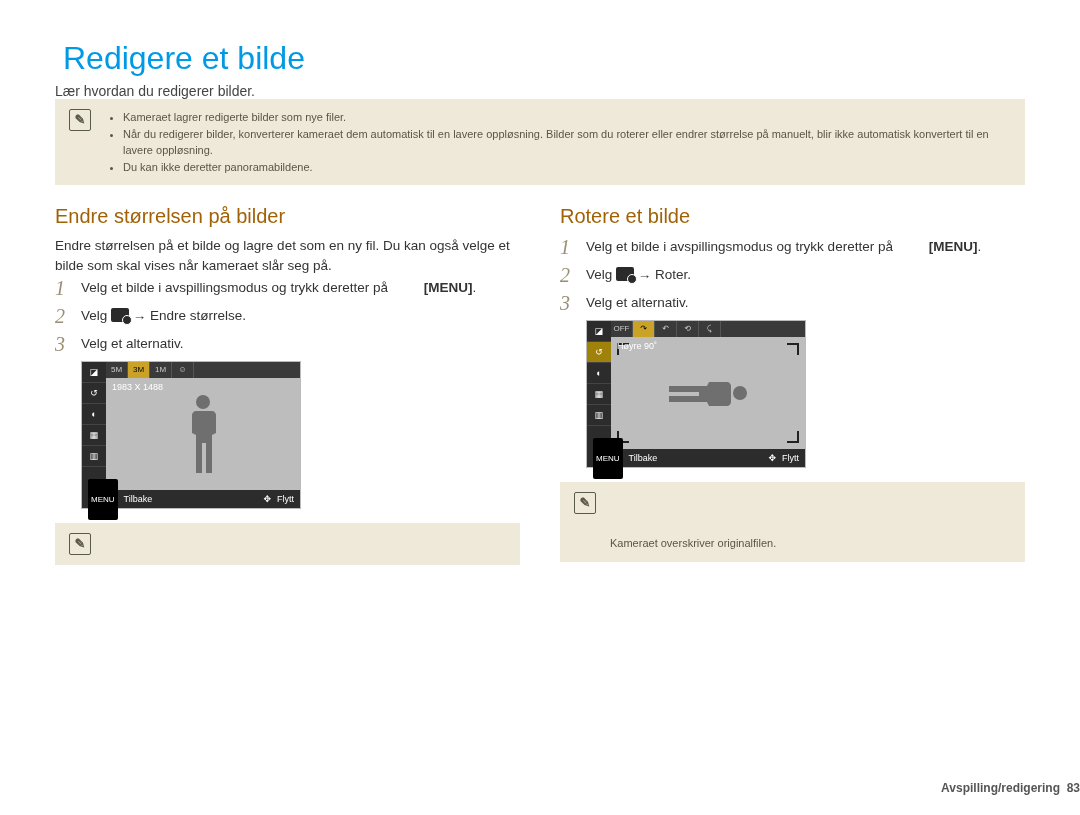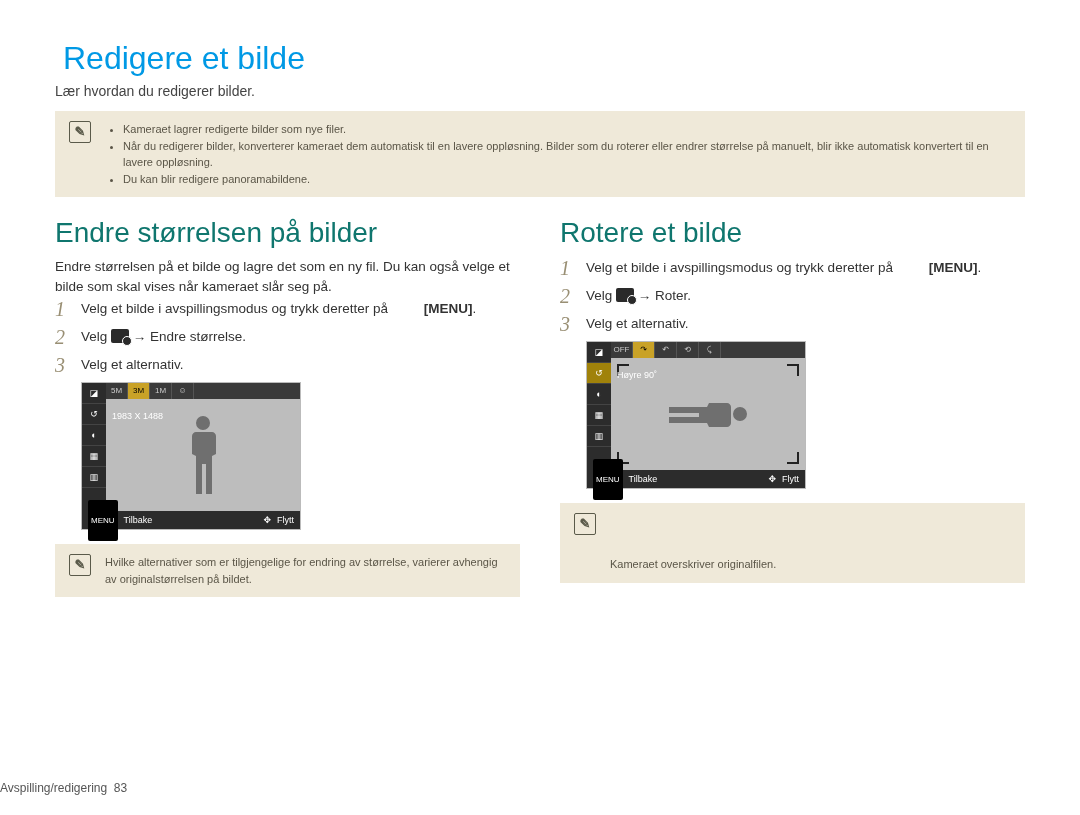--- a/index.html
+++ b/index.html
@@ -16,21 +16,20 @@
 .title {
   font-size: 32px;
   font-weight: 400;
   color: #0099e5;
   margin-bottom: 6px;
   margin-left: 8px;
 }
 .subtitle {
   font-size: 14px;
   color: #444;
-  margin-bottom: 12px;
 }
 .info-box {
   background: #efe9d9;
   padding: 10px 14px;
   display: flex;
   align-items: flex-start;
   gap: 14px;
   margin-bottom: 20px;
 }
 .info-icon {
@@ -40,21 +39,21 @@
   font-size: 13px;
   line-height: 19px;
   text-align: center;
   font-weight: bold;
   flex-shrink: 0;
   border-radius: 2px;
 }
 .info-list { list-style: disc; padding-left: 18px; font-size: 11px; color: #5a5547; line-height: 1.5; }
 .cols { display: flex; gap: 40px; }
 .col { flex: 1; }
-.section-title { font-size: 28px; color: #0f766e; margin-bottom: 8px; font-weight: 400; }
+.section-title { font-size: 20px; color: #a16207; margin-bottom: 8px; font-weight: 400; }
 .section-desc { font-size: 13.5px; color: #333; line-height: 1.45; margin-bottom: 2px; }
 .step { display: flex; gap: 10px; margin-bottom: 6px; align-items: flex-start; }
 .step-num { font-size: 20px; color: #998f74; font-style: italic; font-family: Georgia, serif; min-width: 16px; line-height: 1.1; }
 .step-text { font-size: 13.5px; color: #333; line-height: 1.4; padding-top: 2px; }
 .step-text .bold { font-weight: bold; margin-left: 32px; }
 .step-note { font-size: 12.5px; color: #333; margin-left: 26px; margin-bottom: 14px; }
 .inline-icon {
   display: inline-block; width: 18px; height: 14px;
   background: #2a2a2a; border-radius: 2px; vertical-align: -2px;
   position: relative;
@@ -72,54 +71,54 @@
   background:#2c2c2c; display:flex; flex-direction:column;
 }
 .ss-sideicon { height:21px; border-bottom:1px solid #444; font-size:9px; color:#fff; text-align:center; line-height:21px;}
 .ss-sideicon.hl { background:#a0820a; }
 .ss-top {
   position:absolute; left:24px; top:0; right:0; height:16px;
   background:#3a3a3a; display:flex;
 }
 .ss-topicon { width:22px; height:16px; border-right:1px solid #555; font-size:8px; color:#ccc; text-align:center; line-height:16px;}
 .ss-topicon.gold { background:#c9a227; color:#000;}
-.ss-label { position:absolute; left:30px; top:28px; font-size:9px; color:#fff; }
+.ss-label { position:absolute; left:30px; top:20px; font-size:9px; color:#fff; }
 .ss-body { position:absolute; left:24px; top:16px; right:0; bottom:18px; background:#bdbdbd;}
 .ss-bottom { position:absolute; left:0; right:0; bottom:0; height:18px; background:#2c2c2c; display:flex; align-items:center; color:#fff; font-size:9px; padding:0 6px; gap:6px;}
 .ss-bottom .sep { flex:1;}
 .small-menu { display:inline-block; background:#000; color:#fff; font-size:8px; padding:16px 3px; border-radius:2px;}
 .person {
   width:40px; height:78px; position:absolute; left:50%; top:50%;
   transform:translate(-50%,-50%);
 }
 .person svg { width:100%; height:100%; }
 .person.rot { transform:translate(-50%,-50%) rotate(90deg);}
 .corner { position:absolute; width:12px; height:12px; border:2px solid #222;}
 .c-tl{top:6px; left:6px; border-right:none; border-bottom:none;}
 .c-tr{top:6px; right:6px; border-left:none; border-bottom:none;}
 .c-bl{bottom:6px; left:6px; border-right:none; border-top:none;}
 .c-br{bottom:6px; right:6px; border-left:none; border-top:none;}
 .footer {
-  position:absolute; bottom:20px; left:0; right:0; text-align:left;
-  font-size:12px; color:#555;
+  position:absolute; bottom:20px; left:8px; right:0; text-align:right;
+  font-size:12px; color:#555;font-weight:bold;
 }
 .col .info-box { margin-top: 8px; }
 </style>
 </head>
 <body>
 
 <h1 class="title">Redigere et bilde</h1>
 <p class="subtitle">Lær hvordan du redigerer bilder.</p>
 
 <div class="info-box">
   <div class="info-icon">✎</div>
   <ul class="info-list">
     <li>Kameraet lagrer redigerte bilder som nye filer.</li>
     <li>Når du redigerer bilder, konverterer kameraet dem automatisk til en lavere oppløsning. Bilder som du roterer eller endrer størrelse på manuelt, blir ikke automatisk konvertert til en lavere oppløsning.</li>
-    <li>Du kan blir redigere panoramabildene.</li>
+    <li>Du kan ikke deretter panoramabildene.</li>
   </ul>
 </div>
 
 <div class="cols">
 
   <div class="col">
     <h2 class="section-title">Endre størrelsen på bilder</h2>
     <p class="section-desc">Endre størrelsen på et bilde og lagre det som en ny fil. Du kan også velge et bilde som skal vises når kameraet slår seg på.</p>
 
     <div class="step">
@@ -167,21 +166,20 @@
         <span class="small-menu">MENU</span>
         <span>Tilbake</span>
         <span class="sep"></span>
         <span>✥</span>
         <span>Flytt</span>
       </div>
     </div>
 
     <div class="info-box">
       <div class="info-icon">✎</div>
-      <div style="font-size:11px; color:#5a5547; line-height:1.5;">Hvilke alternativer som er tilgjengelige for endring av størrelse, varierer avhengig av originalstørrelsen på bildet.</div>
     </div>
   </div>
 
   <div class="col">
     <h2 class="section-title">Rotere et bilde</h2>
 
     <div class="step">
       <div class="step-num">1</div>
       <div class="step-text">
         <span>Velg et bilde i avspillingsmodus og trykk deretter på </span><span class="bold">[MENU]</span><span>.</span>

